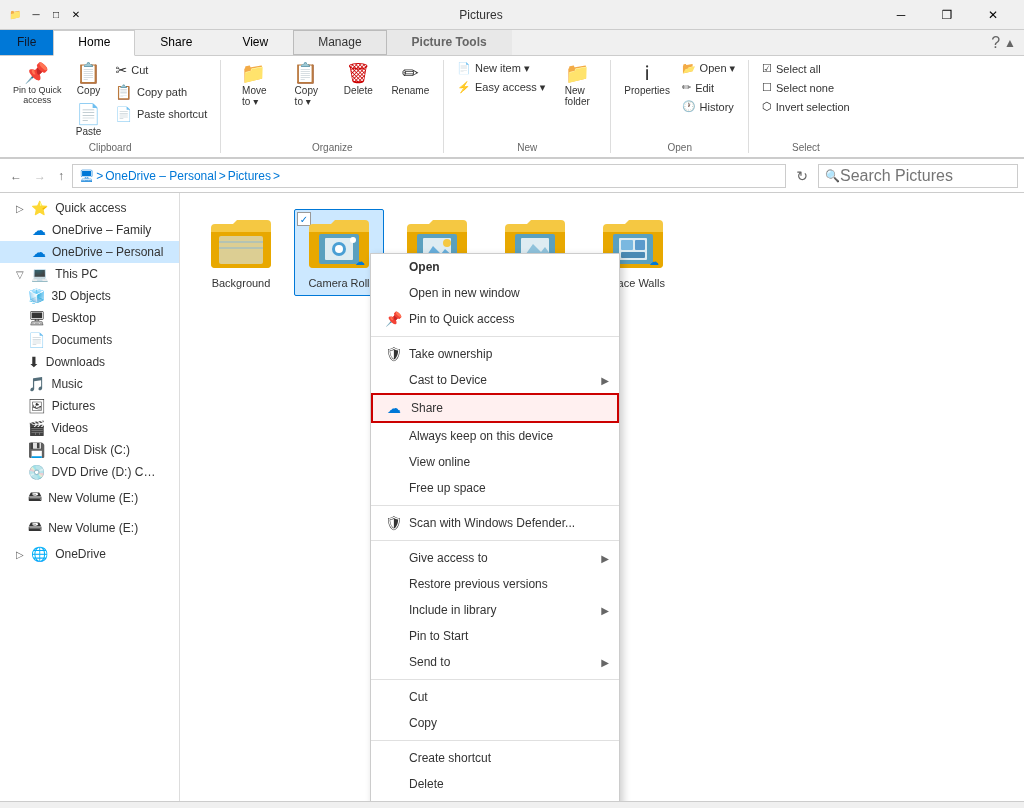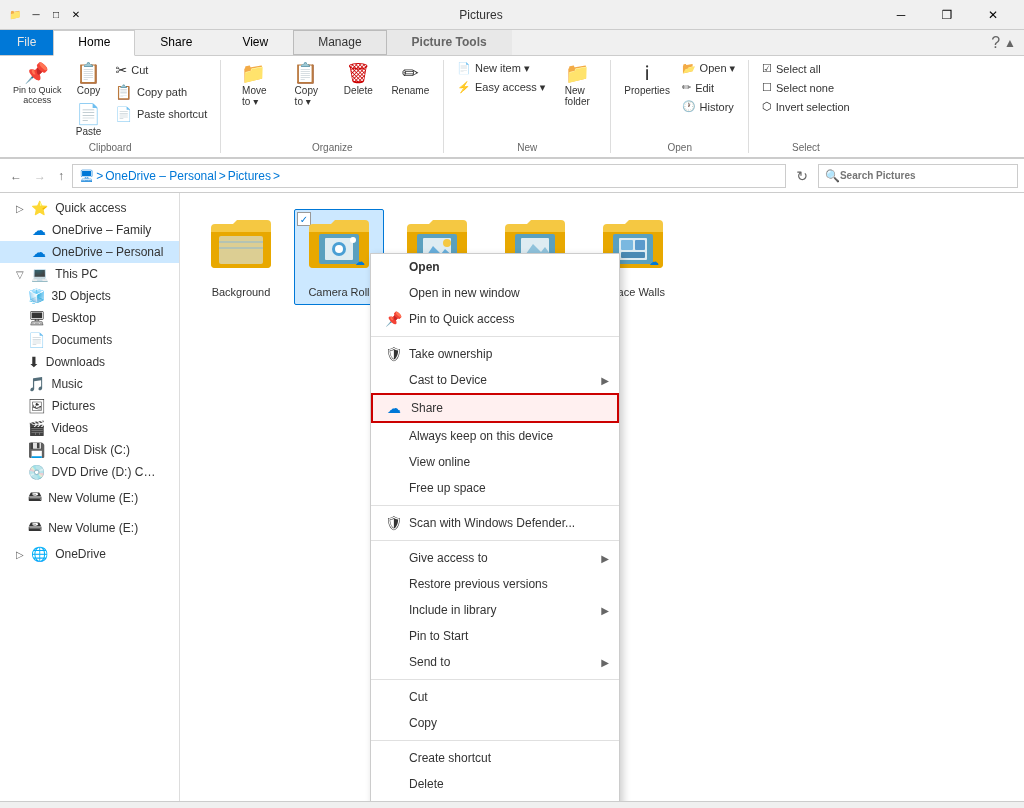--- a/index.html
+++ b/index.html
@@ -21,21 +21,21 @@
     
     .ribbon-tabs {
       display: flex; background: #f0f0f0; border-bottom: 1px solid #ccc; height: 26px;
     }
     .ribbon-tab {
       padding: 4px 24px; font-size: 12px; cursor: pointer; border: 1px solid transparent;
     }
     .ribbon-tab.active {
       background: white; border-color: #ccc #ccc white #ccc; margin-bottom: -1px;
     }
-    .ribbon-tab.file-tab { background: #0078d7; color: #e5e5e5; padding: 4px 16px; }
+    .ribbon-tab.file-tab { background: #0078d7; color: #0f172a; padding: 4px 16px; }
     .ribbon-tab.manage-tab { background: #e8e8e8; border: 1px solid #bbb; color: #333; }
     .ribbon-tab.picture-tools { background: #e8e8e8; color: #666; font-weight: bold; }
 
     
     .ribbon {
       background: white; border-bottom: 2px solid #ccc; display: flex; align-items: stretch;
       padding: 4px 0; min-height: 80px;
     }
     .ribbon-group {
       display: flex; flex-direction: column; align-items: center; padding: 0 8px;
@@ -69,21 +69,21 @@
       flex: 1; display: flex; align-items: center; border: 1px solid #ccc; padding: 2px 6px;
       background: white; height: 24px; font-size: 12px; gap: 2px;
     }
     .address-path span { color: #0078d7; cursor: pointer; }
     .address-sep { color: #999; }
     .refresh-btn { background: none; border: none; cursor: pointer; font-size: 14px; color: #666; padding: 2px 6px; }
     .search-box {
       display: flex; align-items: center; border: 1px solid #ccc; padding: 2px 6px;
       background: white; height: 24px; width: 200px;
     }
-    .search-box input { border: none; outline: none; font-size: 10px; width: 100%; color: #666; font-weight: bold; }
+    .search-box input { border: none; outline: none; font-size: 16px; width: 100%; color: #666; }
 
     
     .main { display: flex; height: calc(808px - 30px - 26px - 84px - 34px - 26px); }
 
     
     .sidebar {
       width: 180px; background: white; border-right: 1px solid #ddd; overflow-y: auto;
       padding: 4px 0;
     }
     .sidebar-item {
@@ -100,21 +100,21 @@
       align-content: flex-start; gap: 8px; overflow-y: auto; position: relative;
     }
     .folder-item {
       display: flex; flex-direction: column; align-items: center; width: 90px;
       padding: 6px; cursor: pointer; border: 1px solid transparent; border-radius: 2px;
       position: relative;
     }
     .folder-item.selected { background: #cce8ff; border-color: #0078d7; }
     .folder-icon { position: relative; }
     .folder-icon svg { width: 64px; height: 54px; }
-    .folder-name { font-size: 11px; text-align: center; margin-top: 13px; color: #333; word-break: break-word; }
+    .folder-name { font-size: 11px; text-align: center; margin-top: 4px; color: #333; word-break: break-word; }
     .checkbox-overlay {
       position: absolute; top: 2px; left: 2px; width: 14px; height: 14px;
       border: 1px solid #999; background: white; display: flex; align-items: center;
       justify-content: center; font-size: 10px; color: #0078d7;
     }
     .cloud-badge {
       position: absolute; bottom: 6px; right: 6px; font-size: 10px; color: #0078d7;
     }
 
     

